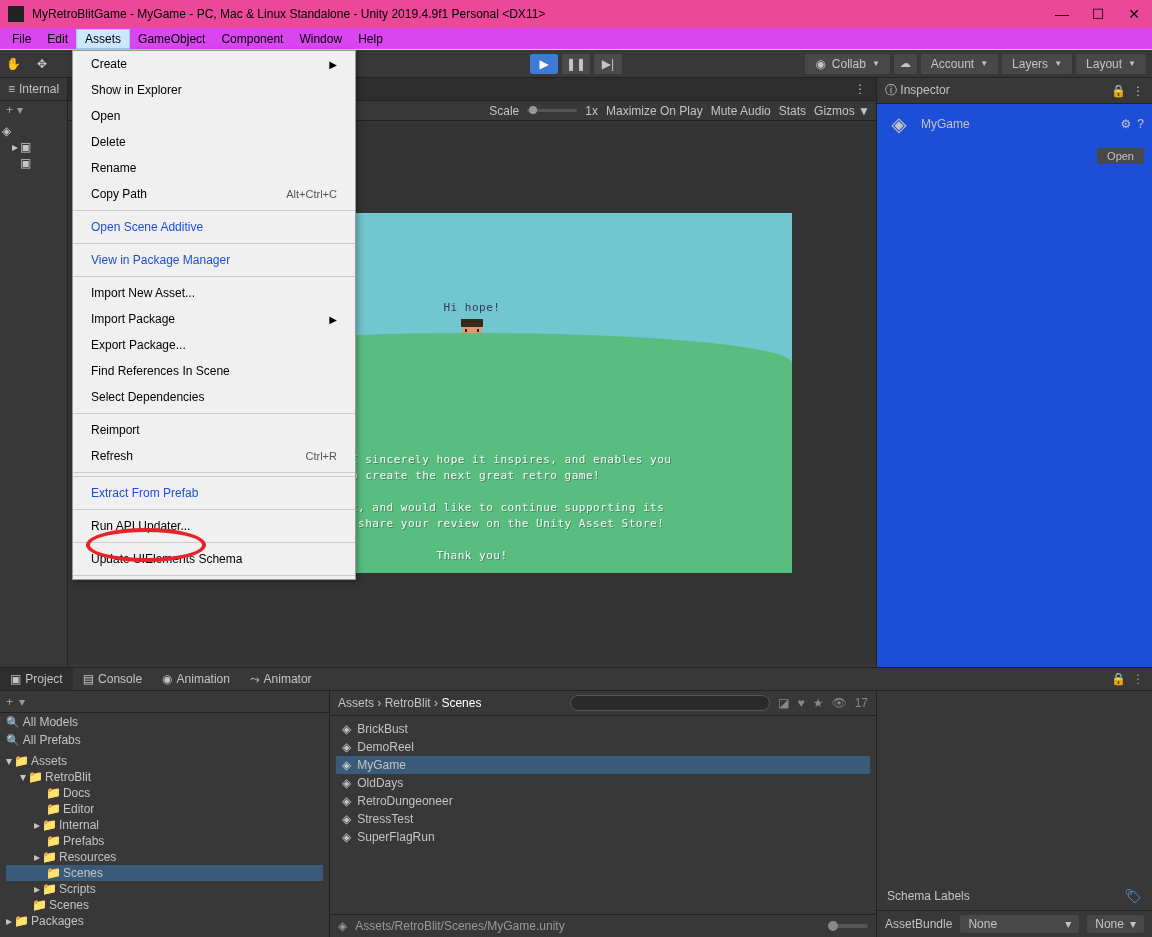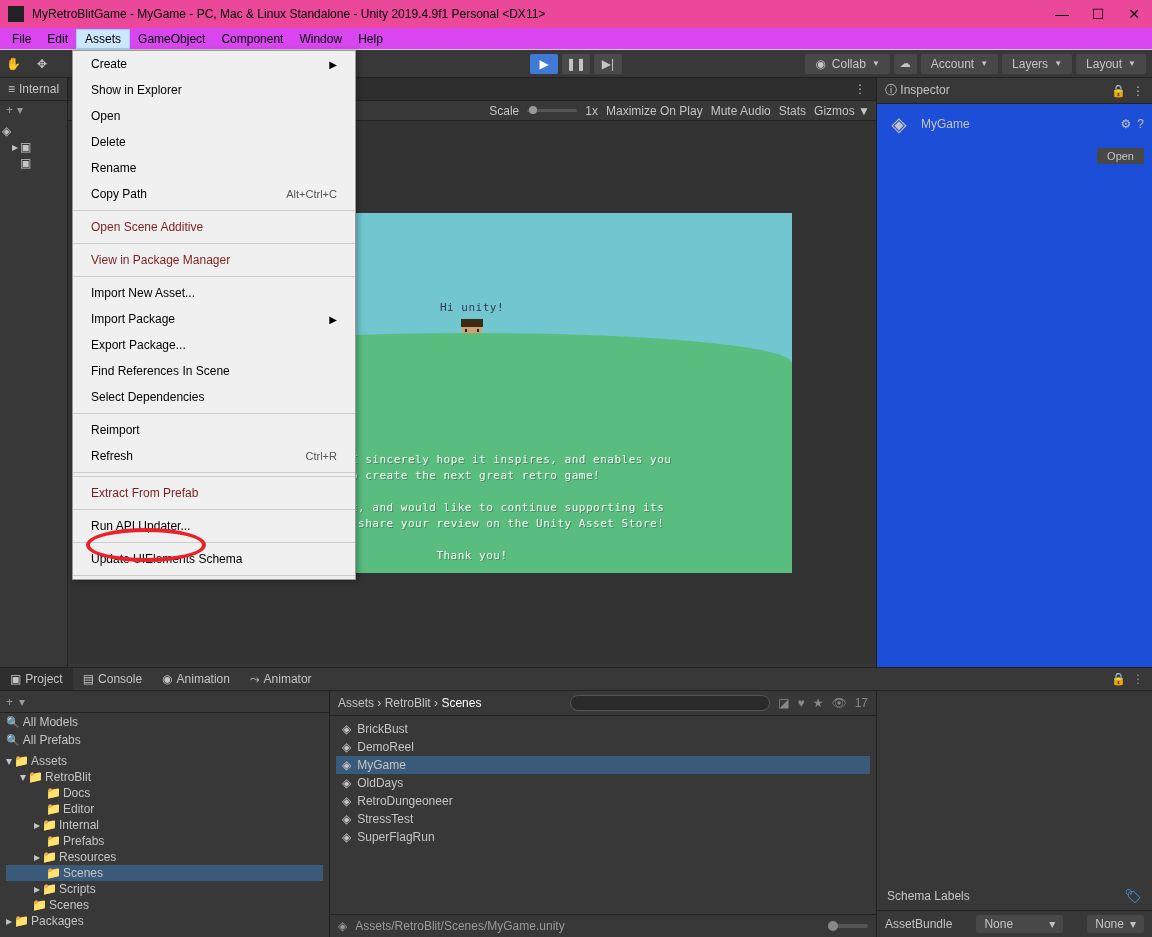--- a/index.html
+++ b/index.html
@@ -71,26 +71,26 @@
 .proj-crumb-right{display:flex;gap:8px;align-items:center;color:#888}
 .proj-list{flex:1;padding:4px 6px;color:#c4c4c4;font-size:11px}
 .scene-row{display:flex;align-items:center;gap:6px;padding:2px 6px;cursor:pointer}
 .scene-row.sel{background:#3a5a7a}
 .proj-foot{padding:4px 8px;border-top:1px solid #222;display:flex;align-items:center;gap:8px;color:#999;font-size:11px}
 .proj-slider{width:40px;height:4px;background:#555;border-radius:2px;position:relative;margin-left:auto}
 .proj-slider .thumb{width:10px;height:10px;background:#888;border-radius:50%;position:absolute;top:-3px;left:0}
 .proj-right{width:275px;background:#383838;display:flex;flex-direction:column}
 .asset-lbl{padding:6px 10px;color:#c4c4c4;font-size:11px;border-bottom:1px solid #222;display:flex;justify-content:space-between;align-items:center}
 .asset-tag{color:#4aa0e8;font-size:14px}
-.bundle-row{padding:4px 8px;display:flex;align-items:center;gap:24px;color:#c4c4c4;font-size:11px}
+.bundle-row{padding:4px 8px;display:flex;align-items:center;gap:8px;color:#c4c4c4;font-size:11px}
 .sel-box{background:#484848;padding:2px 8px;border-radius:2px;display:flex;align-items:center;gap:6px;cursor:pointer}
 .ctx-menu{position:absolute;left:72px;top:50px;width:284px;background:#f0f0f0;border:1px solid #999;box-shadow:2px 2px 6px rgba(0,0,0,0.3);z-index:100}
 .ctx-item{padding:6px 18px;color:#000;font-size:12px;cursor:pointer;display:flex;justify-content:space-between;align-items:center}
 .ctx-item.highlighted{background:#91c9f7}
-.ctx-item.disabled{color:#7f1d1d}
+.ctx-item.disabled{color:#1d4ed8}
 .ctx-sep{height:1px;background:#ccc;margin:3px 0}
 .ctx-arrow{font-size:10px}
 .ctx-short{color:#555;font-size:11px}
 .circle-highlight{position:absolute;left:86px;top:528px;width:120px;height:34px;border:4px solid #e8222a;border-radius:50%;z-index:101;pointer-events:none}
 .slider-track{width:50px;height:3px;background:#555;position:relative;border-radius:2px}
 .slider-thumb{width:8px;height:8px;background:#999;border-radius:50%;position:absolute;top:-3px;left:2px}
 </style>
 </head>
 <body>
 
@@ -182,21 +182,21 @@
           <div class="slider-thumb"></div>
         </div>
       <span class="game-ctrl-item">1x</span>
       <span class="game-ctrl-item">Maximize On Play</span>
       <span class="game-ctrl-item">Mute Audio</span>
       <span class="game-ctrl-item">Stats</span>
       <span class="game-ctrl-item"><span>Gizmos</span> <span class="arr">▼</span></span>
     </div>
     <div class="game-view">
       <div class="game-canvas">
-        <div class="px-txt" style="top:88px">Hi unity!</div>
+        <div class="px-txt" style="top:88px">Hi hope!</div>
         <div class="char">
           <div class="char-head">
               <div class="char-hair"></div>
               <div class="char-eyes">
                 <div class="char-eye"></div>
                 <div class="char-eye"></div>
               </div>
             </div>
           <div class="char-arms"></div>
           <div class="char-body"></div>

